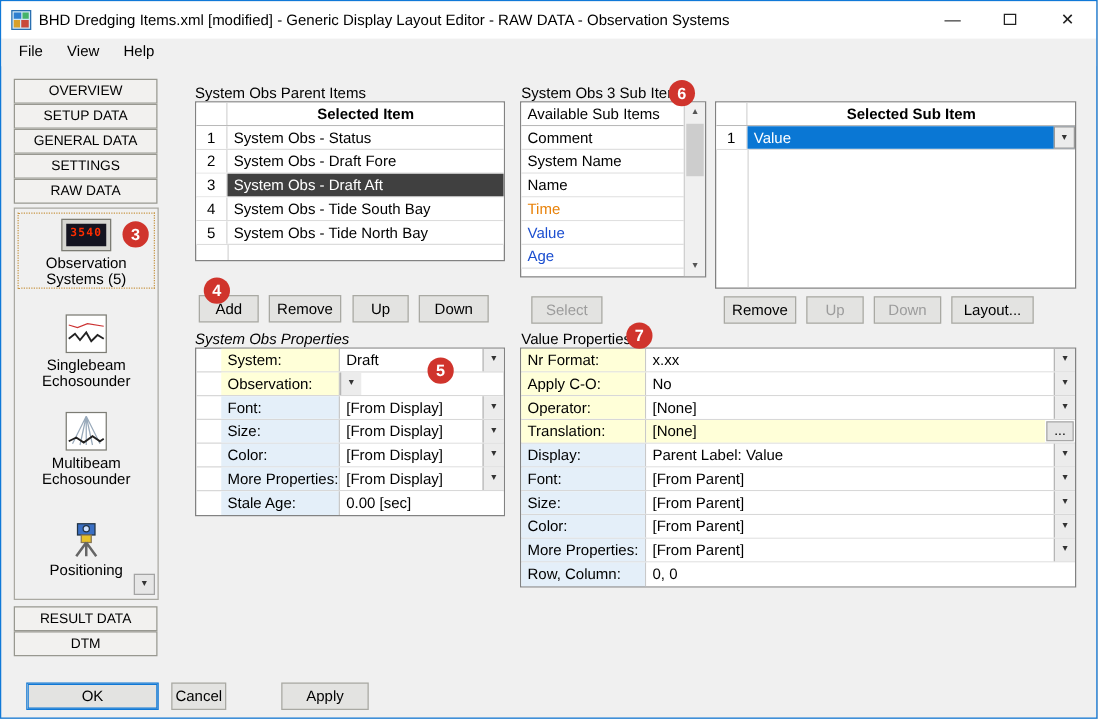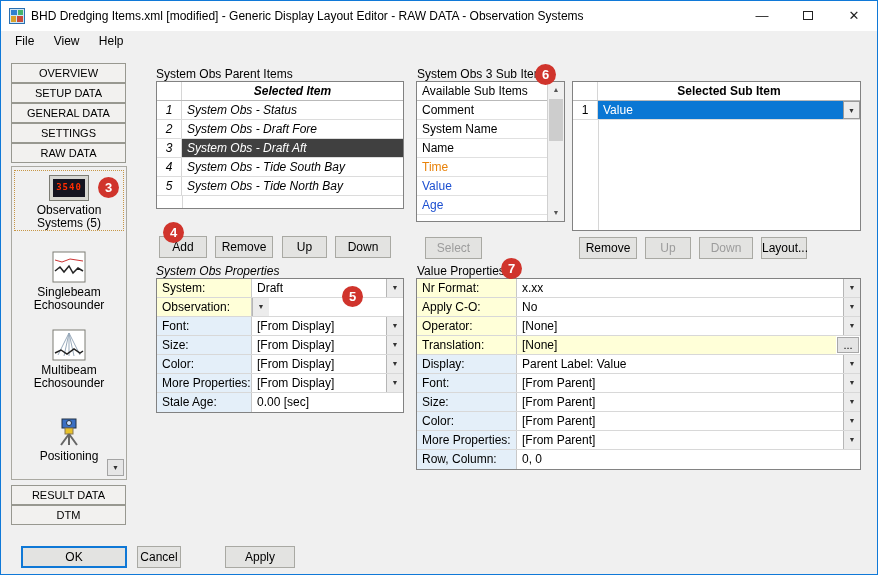--- a/index.html
+++ b/index.html
@@ -65,21 +65,21 @@
   .pgrid { position:absolute; border:1px solid #828282; background:#fff; }
   .prow  { display:flex; height:19px; border-bottom:1px solid #d8d8d8; }
   .prow:last-child { border-bottom:none; }
   .plabel { padding:0 5px; line-height:18px; border-right:1px solid #c9c9c9; background:#e4eff9; white-space:nowrap; overflow:hidden; }
   .plabel.yellow { background:#ffffd8; }
   .pvalue { flex:1; padding:0 5px; line-height:18px; background:#fff; white-space:nowrap; overflow:hidden; }
   .pvalue.yellow { background:#ffffd8; }
   .combo-btn { width:17px; border-left:1px solid #b6b6b6; background:#ececec; font-size:7px; color:#333;
                text-align:center; line-height:18px; }
   .ellipsis-btn { width:22px; border:1px solid #a8a8a8; background:#e4e4e4; text-align:center; line-height:15px; font-size:11px; margin:1px; }
-  .g1 .plabel { width:95px; }
+  .g1 .plabel { width:95px;margin-left:20px; }
   .g2 .plabel { width:100px; }
 
   
   .btn { position:absolute; height:22px; background:#e3e3e1; border:1px solid #a9a9a3; text-align:center;
          line-height:20px; font-size:12px; }
   .btn.disabled { color:#9c9c9c; }
   .btn.default { border:1px solid #0f78d6; box-shadow:inset 0 0 0 1px #0f78d6; }
 
   
   .subcombo { flex:1; display:flex; background:#0a77d4; color:#fff; align-items:stretch; }
@@ -160,21 +160,21 @@
     </div>
 
     <div class="scroll-more"><span>▼</span></div>
   </div>
 
   <div class="stab" style="top:484px;">RESULT DATA</div>
   <div class="stab" style="top:504px;">DTM</div>
 
   <div class="sec-label" style="left:155px; top:66px;">System Obs Parent Items</div>
 
-  <div class="dtable" style="left:155px; top:80px; width:248px; height:128px;font-style:italic;">
+  <div class="dtable" style="left:155px; top:80px; width:248px; height:128px;">
     <div class="vline" style="left:25px;"></div>
     <div class="thead">
       <div class="corner"></div>
       <div class="thcell">Selected Item</div>
     </div>
     <div class="trow">
       <div class="tnum">1</div>
       <div class="tcell">System Obs - Status</div>
     </div>
     <div class="trow">
@@ -269,21 +269,21 @@
         <div class="txt">Value</div>
         <div class="combo-btn">▼</div>
       </div>
     </div>
   </div>
 
   <div class="btn disabled" style="left:424px; top:236px; width:57px;">Select</div>
   <div class="btn" style="left:578px; top:236px; width:58px;">Remove</div>
   <div class="btn disabled" style="left:644px; top:236px; width:46px;">Up</div>
   <div class="btn disabled" style="left:698px; top:236px; width:54px;">Down</div>
-  <div class="btn" style="left:760px; top:236px; width:46px;">Layout...</div>
+  <div class="btn" style="left:760px; top:236px; width:66px;">Layout...</div>
 
   <div class="sec-label" style="left:416px; top:263px;">Value Properties</div>
 
   <div class="pgrid g2" style="left:415px; top:277px; width:445px;">
     <div class="prow">
       <div class="plabel yellow">Nr Format:</div>
       <div class="pvalue">x.xx</div>
       <div class="combo-btn">▼</div>
     </div>
     <div class="prow">

